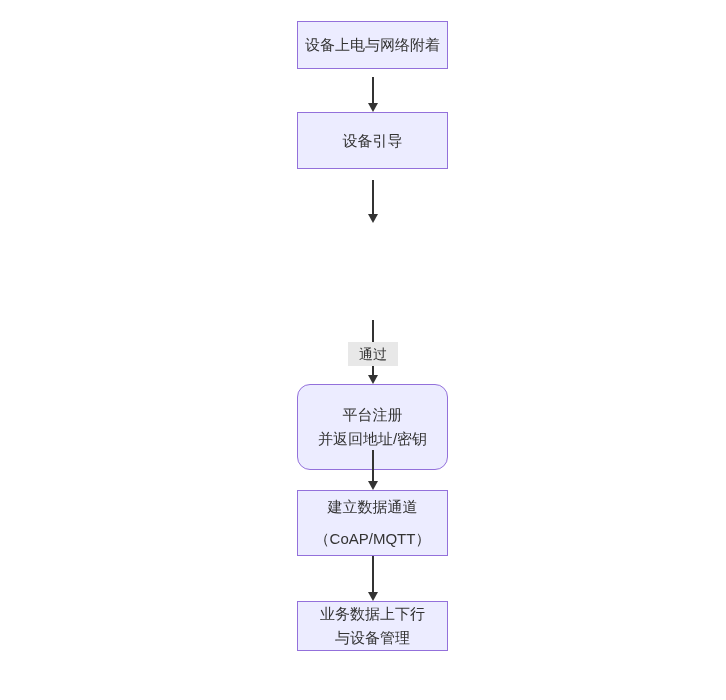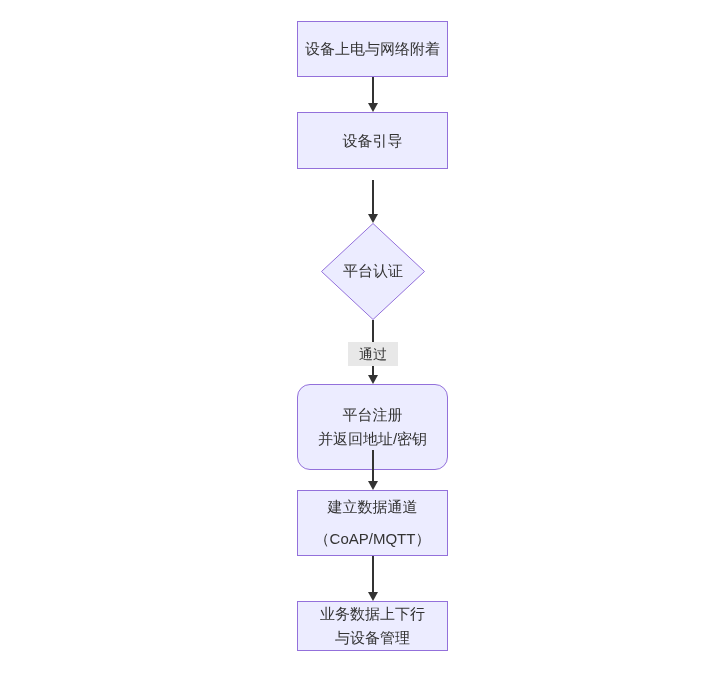--- a/index.html
+++ b/index.html
@@ -101,44 +101,38 @@
     line-height: 20px;
     padding: 2px 11px;
     white-space: nowrap;
   }
 </style>
 </head>
 <body>
 
 <div class="canvas">
 
-  <div class="node" style="top:21px;height:56px;">
+  <div class="node" style="top:21px;height:48px;">
     <div class="node-line">设备上电与网络附着</div>
   </div>
 
   <div class="edge" style="top:77px;height:35px;">
     <div class="edge-line"></div>
     <div class="edge-head"></div>
   </div>
 
   <div class="node" style="top:112px;height:57px;">
     <div class="node-line">设备引导</div>
   </div>
 
   <div class="edge" style="top:180px;height:43px;">
     <div class="edge-line"></div>
     <div class="edge-head"></div>
   </div>
 
-  <div class="diamond">
-    <svg viewBox="0 0 104 97" preserveAspectRatio="none">
-      <polygon points="52,0.5 103.5,48.5 52,96.5 0.5,48.5"></polygon>
-    </svg>
-    <span class="node-line">平台认证</span>
-  </div>
 
   <div class="edge" style="top:320px;height:64px;">
     <div class="edge-line"></div>
     <div class="edge-head"></div>
   </div>
   <div class="edge-label">通过</div>
 
   <div class="node" style="top:384px;height:86px;border-radius:13px;">
     <div class="node-line">平台注册</div>
     <div class="node-line">并返回地址/密钥</div>

